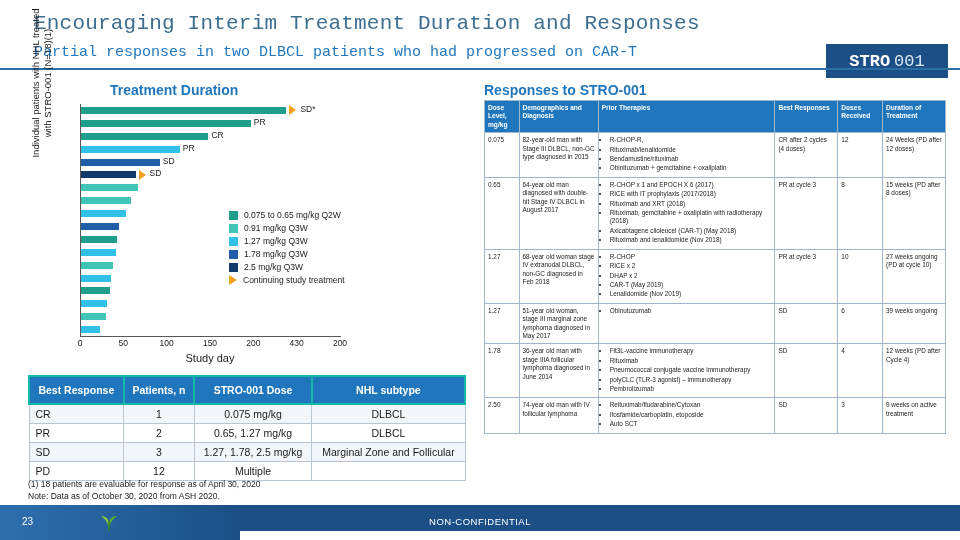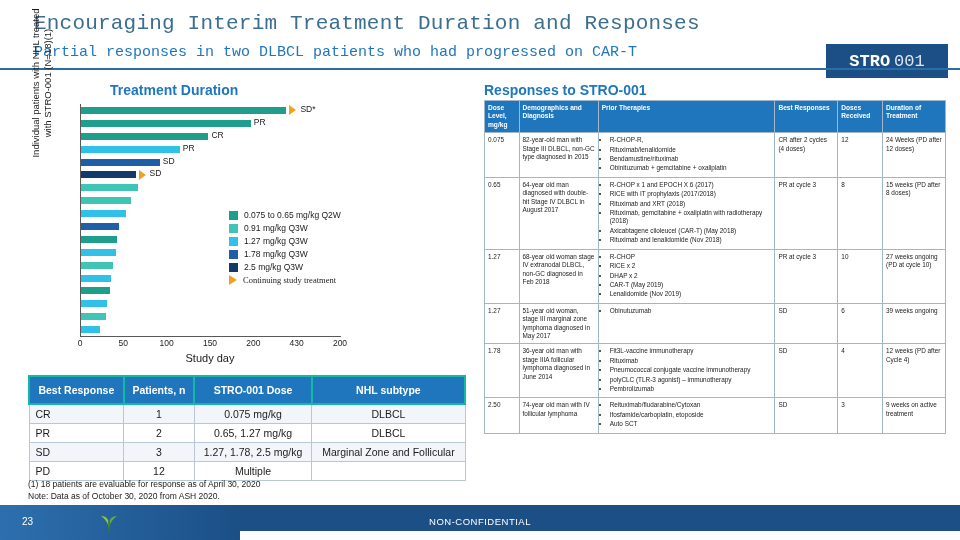--- a/index.html
+++ b/index.html
@@ -52,21 +52,21 @@
   .xaxis{position:absolute;left:46px;top:236px;width:260px;height:16px;}
   .xtick{position:absolute;font-size:8.5px;color:#1b1b1b;top:2px;transform:translateX(-50%);}
   .xtitle{
     position:absolute;left:46px;top:252px;width:260px;text-align:center;
     font-size:11px;color:#1b1b1b;
   }
   .legend{position:absolute;left:195px;top:110px;width:190px;}
   .legend .row{display:flex;align-items:center;margin-bottom:3px;}
   .legend .sw{width:9px;height:9px;margin-right:6px;flex:0 0 auto;}
   .legend .lbl{font-size:8.5px;color:#1b1b1b;}
-  .legend .tri-row{display:flex;align-items:center;margin-top:2px;font-family:Liberation Serif, serif;}
+  .legend .tri-row{display:flex;align-items:center;margin-top:2px;}
   .legend .tri-sw{
     width:0;height:0;margin-right:6px;
     border-left:8px solid #f0a21e;border-top:5px solid transparent;border-bottom:5px solid transparent;
   }
   .legend .note{font-size:8px;color:#1b1b1b;margin-top:6px;line-height:10px;width:180px;}
 
   
   .sum-table{
     position:absolute;left:28px;top:375px;width:438px;
     border-collapse:collapse;font-size:10.5px;

